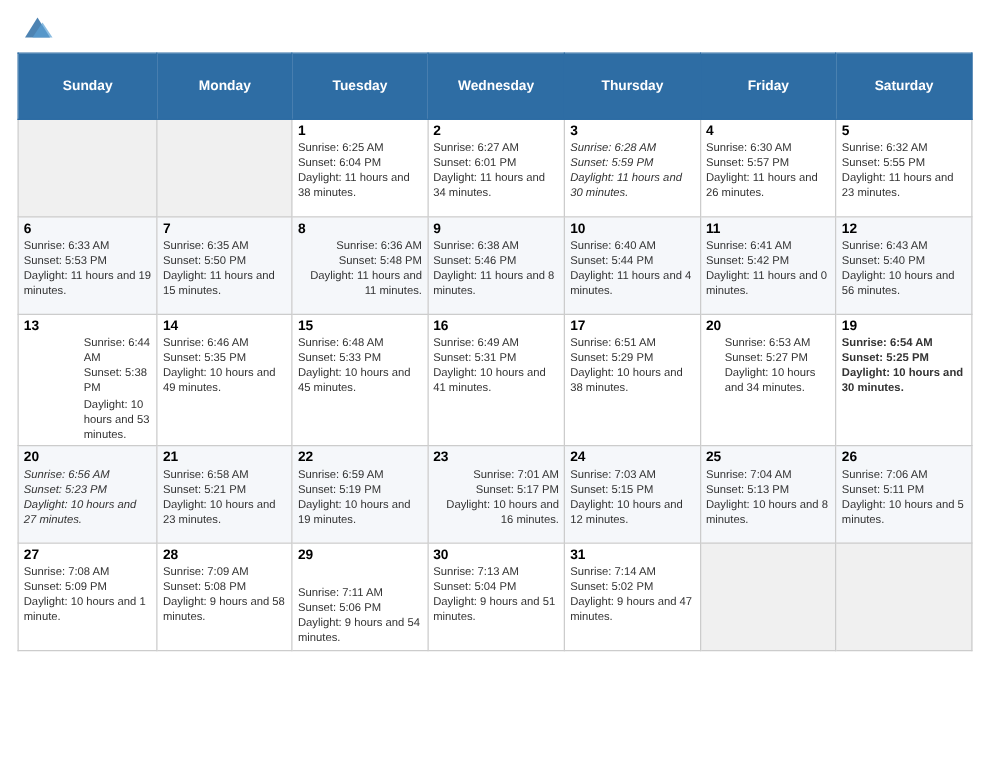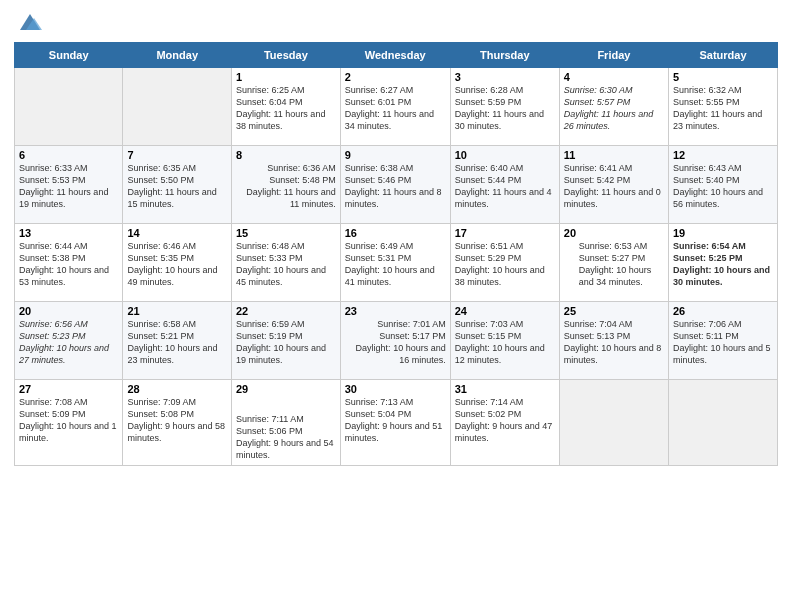--- a/index.html
+++ b/index.html
@@ -49,21 +49,21 @@
       color: #555;
     }
     table {
       width: 100%;
       border-collapse: collapse;
       font-size: 9.5px;
     }
     thead tr th {
       background-color: #2e6da4;
       color: #fff;
-      padding: 6px 4px;
+      padding: 20px 4px;
       font-size: 11px;
       font-weight: bold;
       border: 1px solid #2e6da4;
     }
     tbody tr td {
       border: 1px solid #ccc;
       vertical-align: top;
       padding: 3px 4px;
       width: 113px;
       height: 78px;
@@ -136,27 +136,27 @@
 Daylight: 11 hours and 38 minutes.</div>
           </td>
           <td>
             <span class="day-num">2</span>
             <div class="cell-content" style="white-space: pre-line;">Sunrise: 6:27 AM
 Sunset: 6:01 PM
 Daylight: 11 hours and 34 minutes.</div>
           </td>
           <td>
             <span class="day-num">3</span>
-            <div class="cell-content" style="white-space: pre-line;">Sunrise: 6:28 AM
+            <div class="cell-content" style="white-space: pre-line; font-style: italic;">Sunrise: 6:28 AM
 Sunset: 5:59 PM
 Daylight: 11 hours and 30 minutes.</div>
           </td>
           <td>
             <span class="day-num">4</span>
-            <div class="cell-content" style="white-space: pre-line; font-style: italic;">Sunrise: 6:30 AM
+            <div class="cell-content" style="white-space: pre-line;">Sunrise: 6:30 AM
 Sunset: 5:57 PM
 Daylight: 11 hours and 26 minutes.</div>
           </td>
           <td>
             <span class="day-num">5</span>
             <div class="cell-content" style="white-space: pre-line;">Sunrise: 6:32 AM
 Sunset: 5:55 PM
 Daylight: 11 hours and 23 minutes.</div>
           </td>
         </tr>
@@ -200,21 +200,21 @@
           <td>
             <span class="day-num">12</span>
             <div class="cell-content" style="white-space: pre-line;">Sunrise: 6:43 AM
 Sunset: 5:40 PM
 Daylight: 10 hours and 56 minutes.</div>
           </td>
         </tr>
         <tr>
           <td>
             <span class="day-num">13</span>
-            <div class="cell-content" style="white-space: pre-line;">Sunrise: 6:44 AM
+            <div class="cell-content" style="white-space: pre-line; margin-left: 48px;">Sunrise: 6:44 AM
 Sunset: 5:38 PM
 Daylight: 10 hours and 53 minutes.</div>
           </td>
           <td>
             <span class="day-num">14</span>
             <div class="cell-content" style="white-space: pre-line;">Sunrise: 6:46 AM
 Sunset: 5:35 PM
 Daylight: 10 hours and 49 minutes.</div>
           </td>
           <td>

